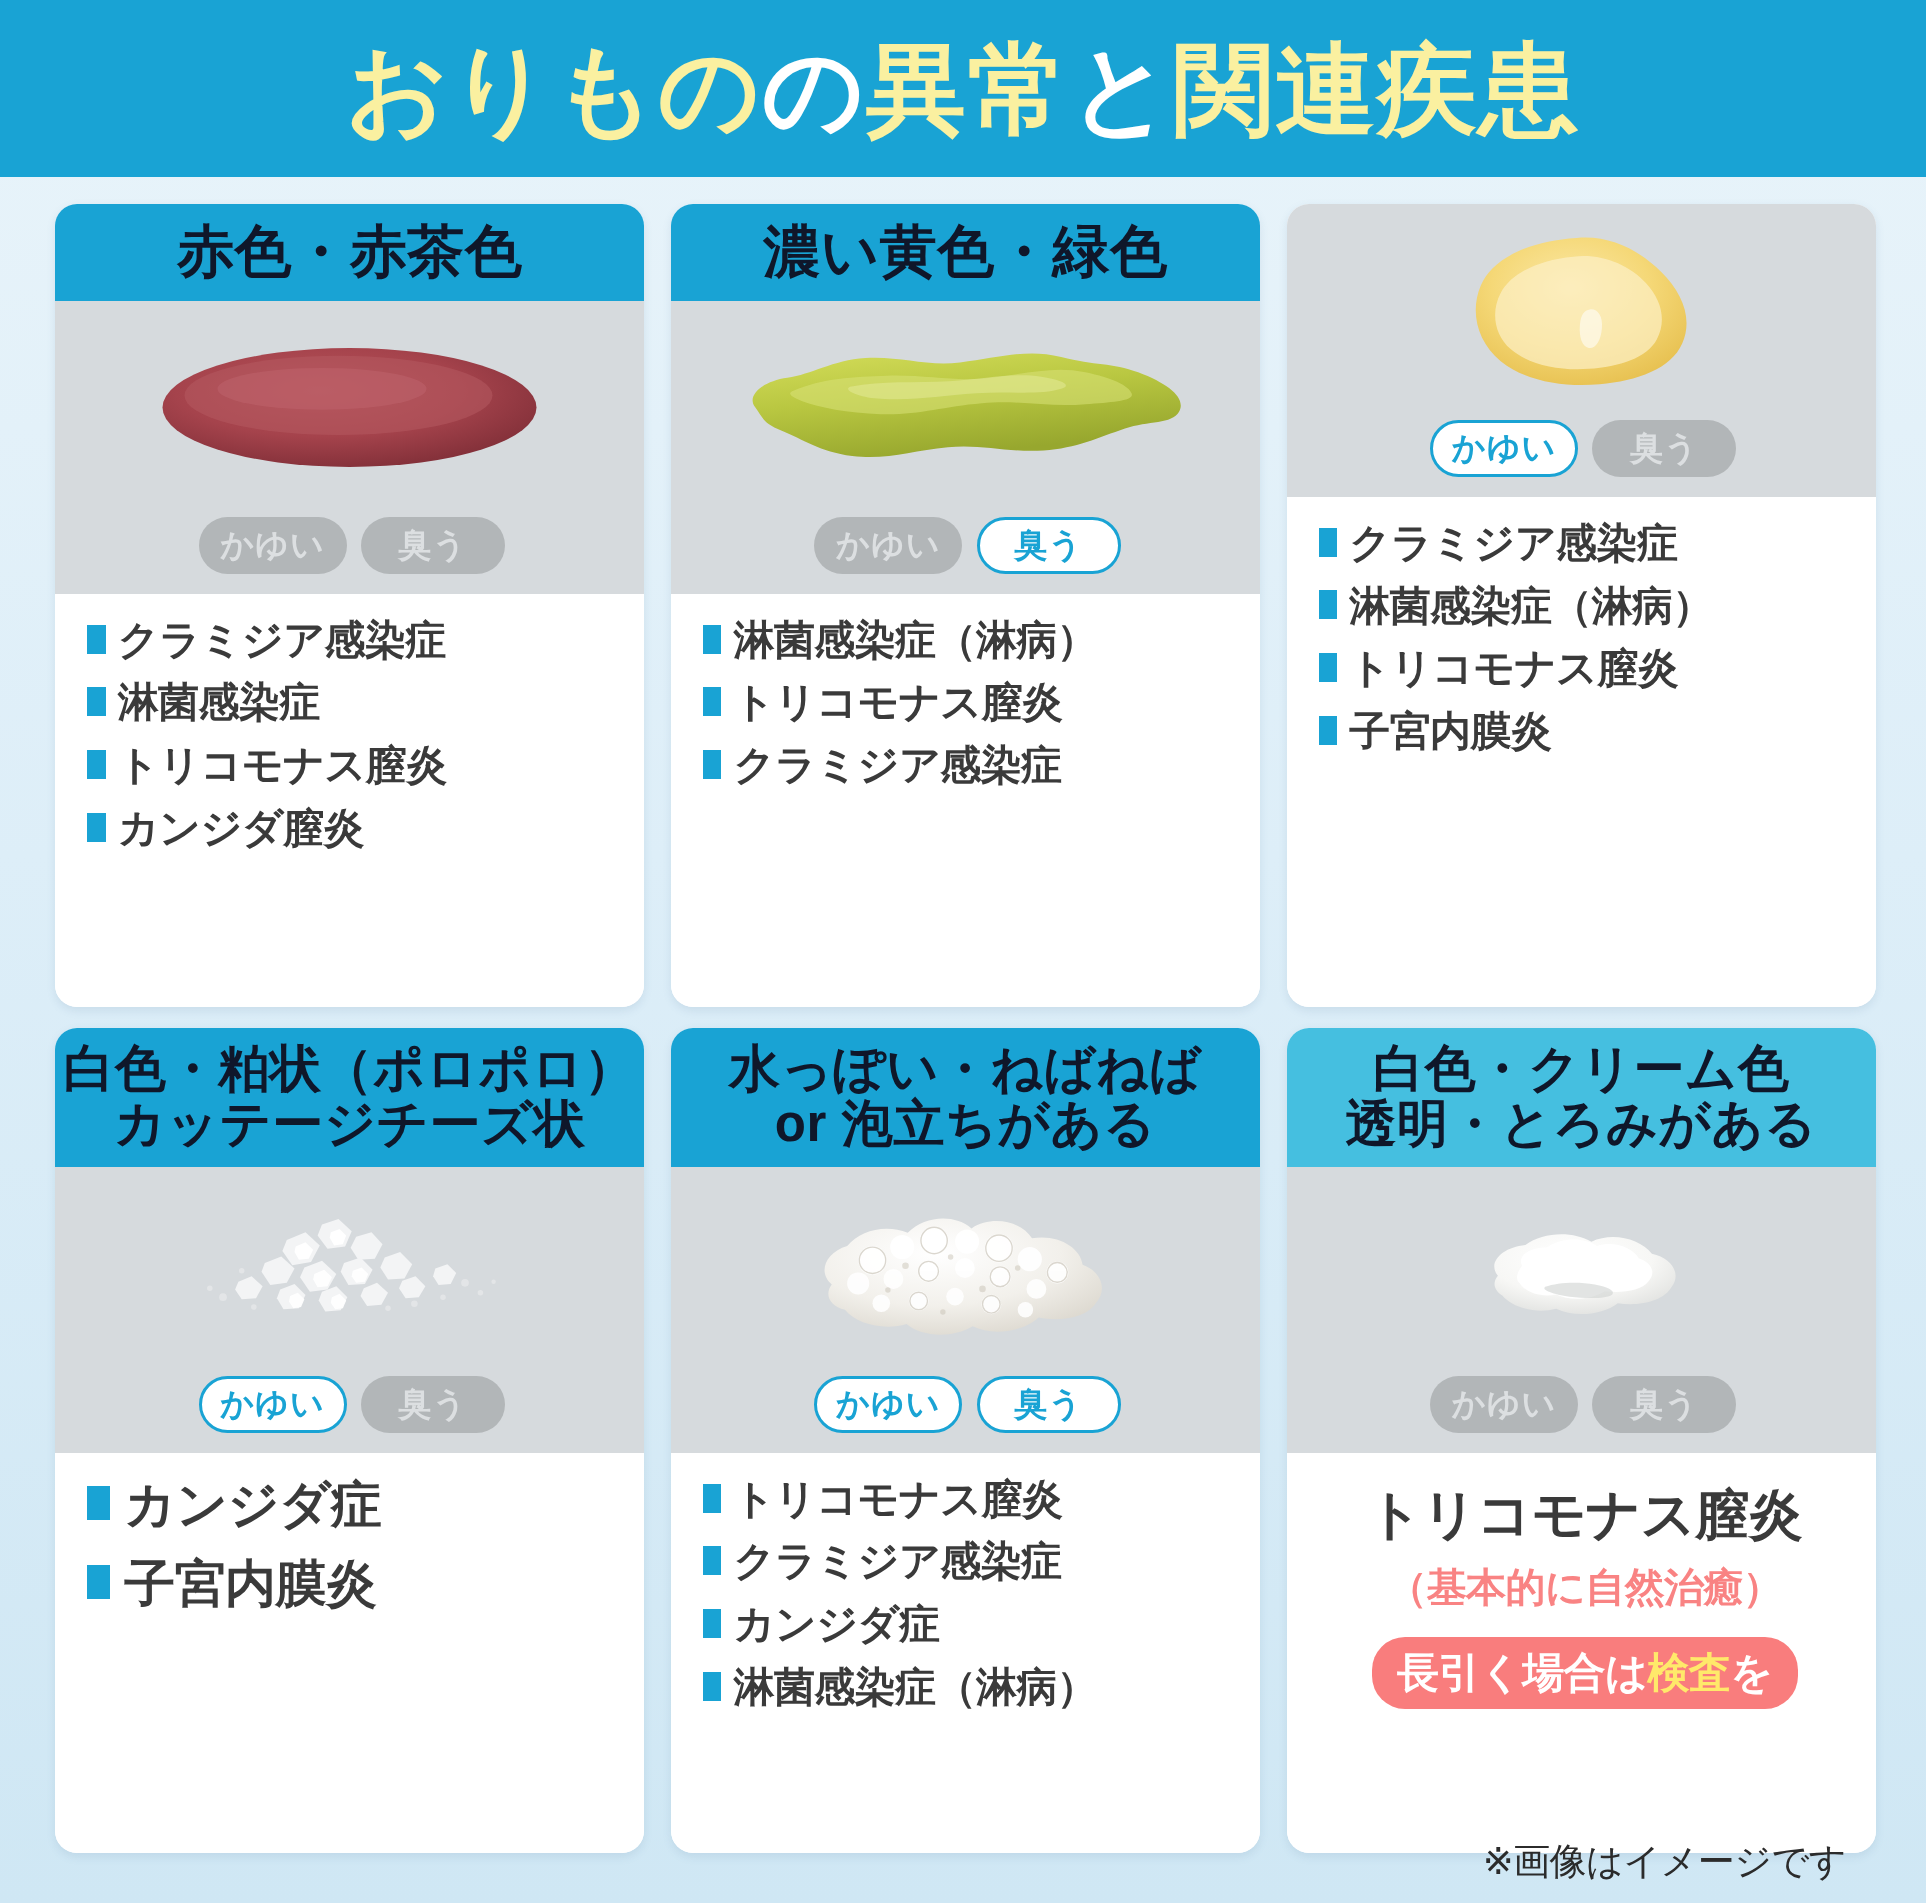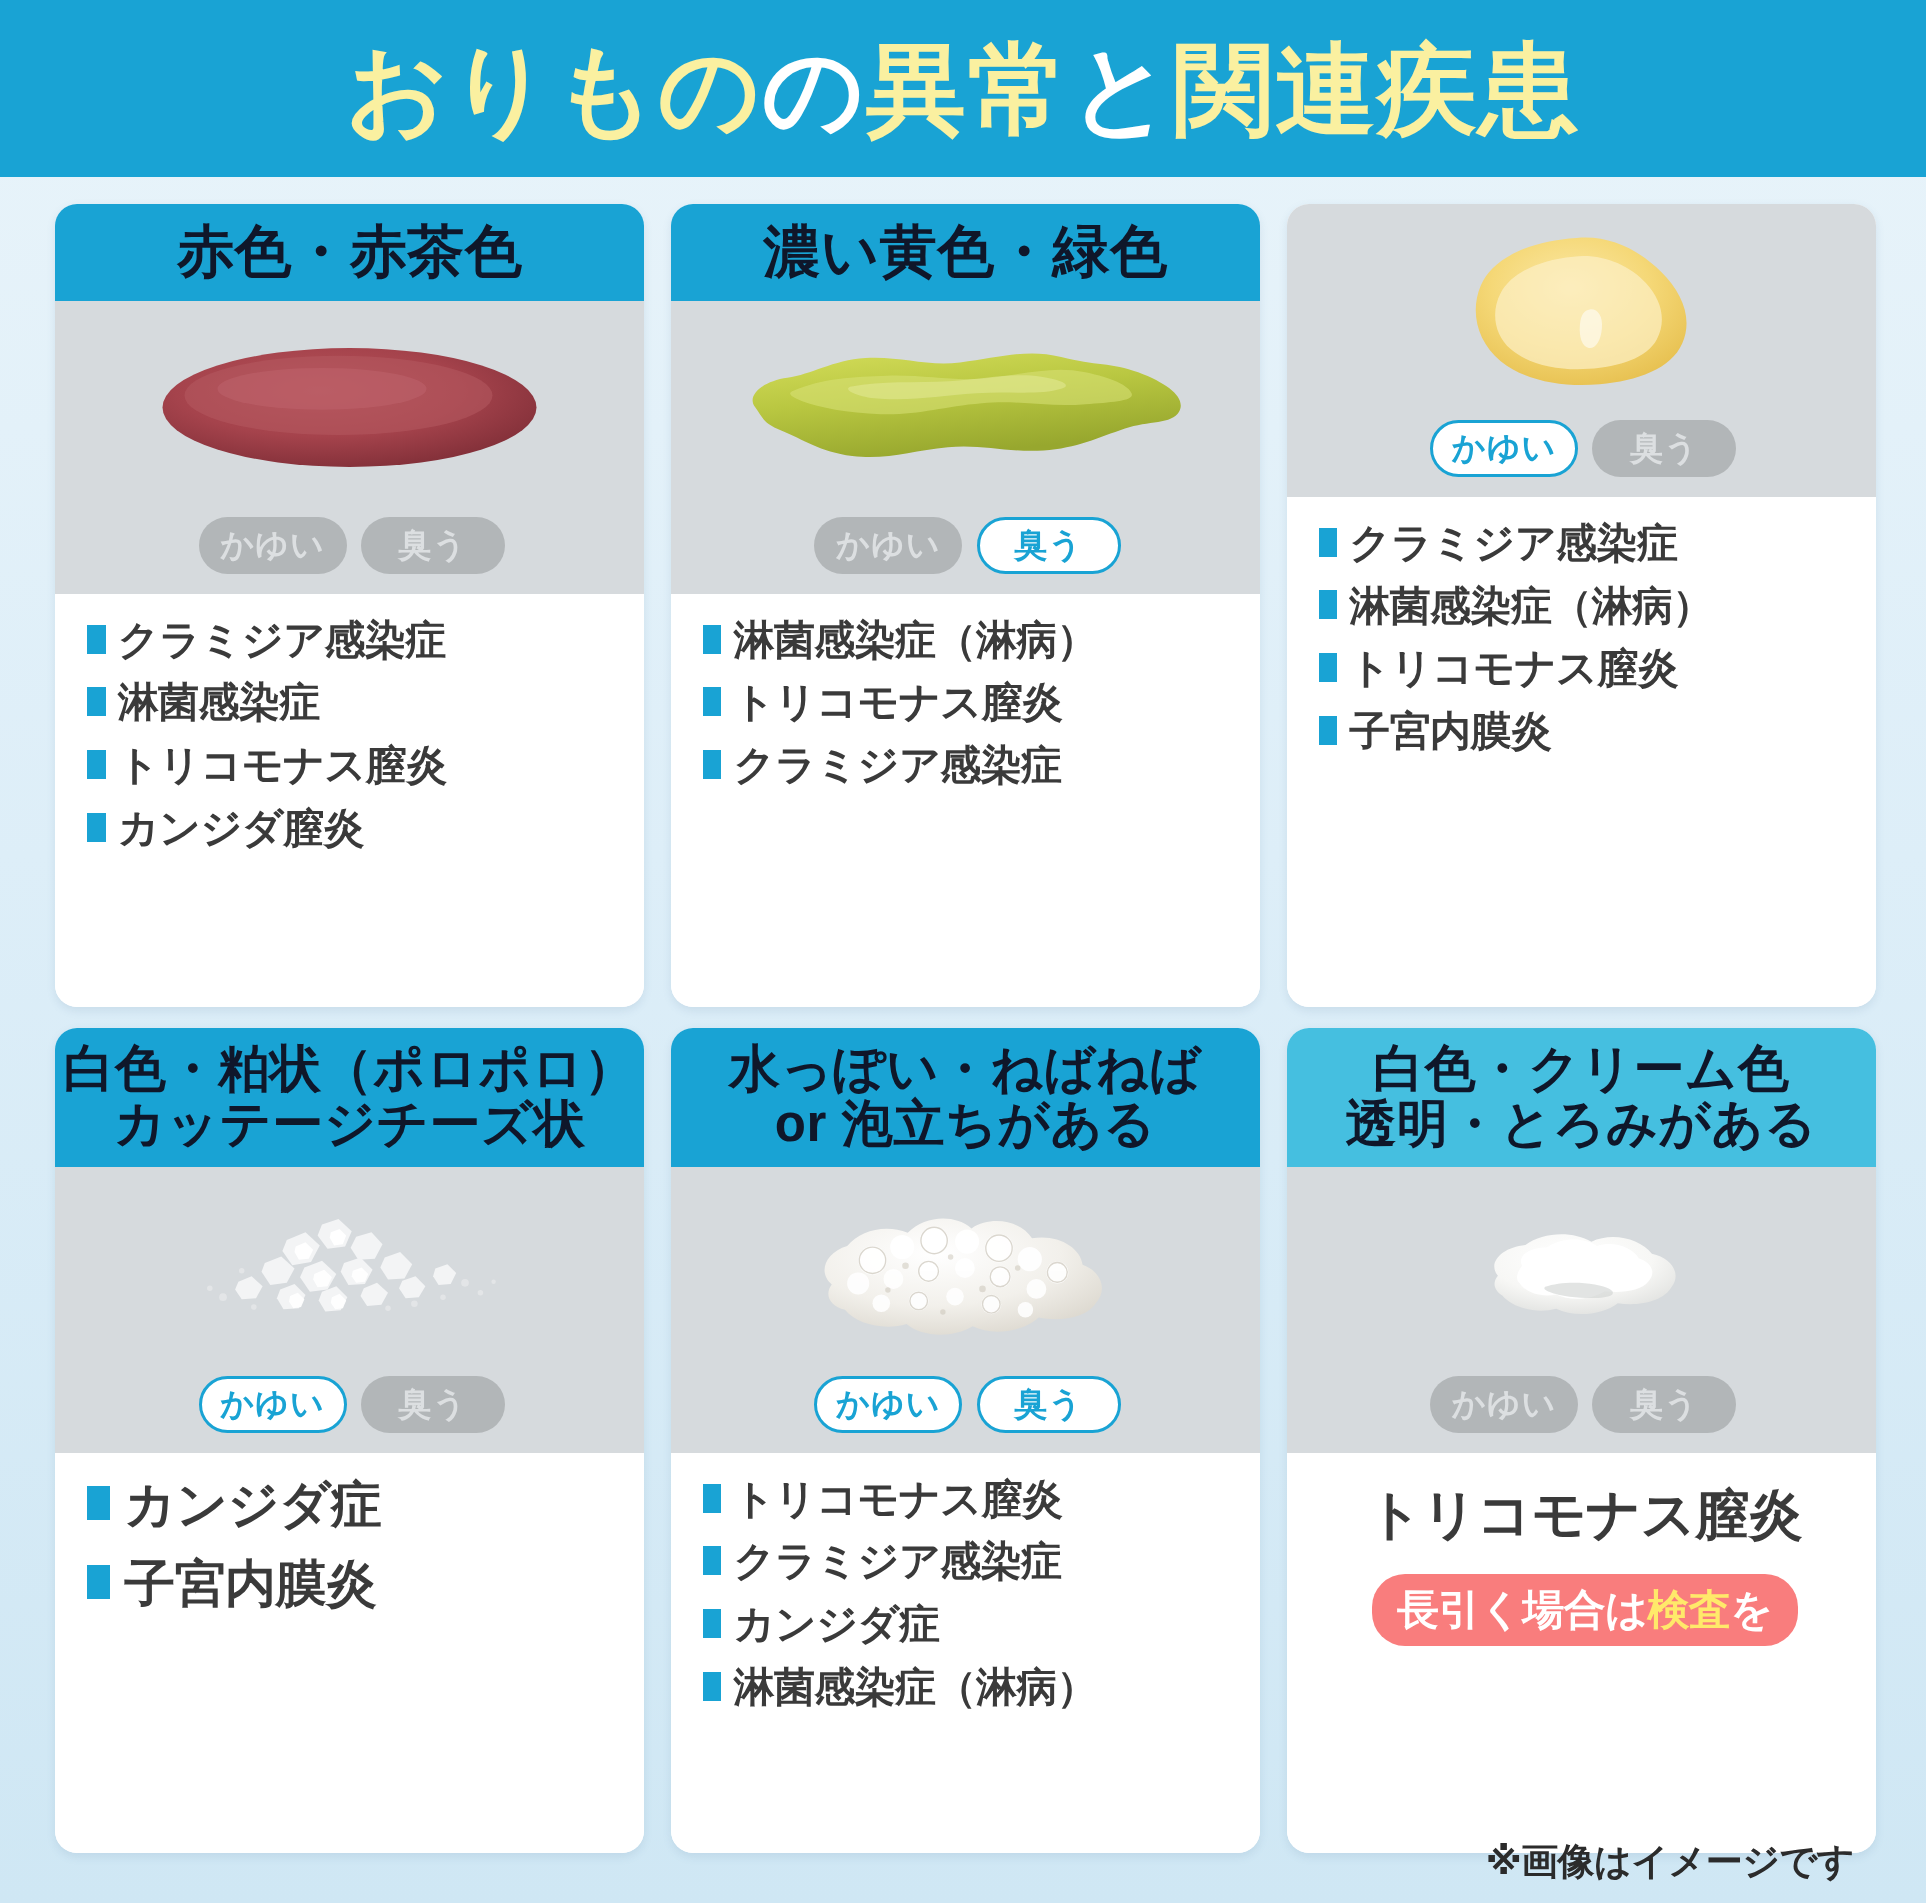--- a/index.html
+++ b/index.html
@@ -187,24 +187,24 @@
     color: #ffffff;
     letter-spacing: -0.6px;
     white-space: nowrap;
     line-height: 1.15;
   }
   .cta-pill .hl { color: #ffe96a; }
 
   
   .footer-note {
     position: absolute;
-    right: 72px;
+    right: 80px;
     bottom: 16.5px;
     font-size: 37px;
-    font-weight: 700;
+    font-weight: 400;
     color: #2b2b2b;
     letter-spacing: -0.6px;
     white-space: nowrap;
   }
 
   
   svg.blob { display: block; }
 </style>
 </head>
 <body>
@@ -514,20 +514,21 @@
           <path fill="#ffffff" d="M242,76 C264,70 296,74 306,84 C314,92 298,96 274,94 C250,92 232,82 242,76 Z" opacity="0.9"></path>
         </svg>
       </div>
       <div class="badges">
         <div class="badge off">かゆい</div>
         <div class="badge off">臭う</div>
       </div>
     </div>
     <div class="card-body centered">
       <div class="n-line1">トリコモナス膣炎</div>
+      <div class="n-line2">（基本的に自然治癒）</div>
       <div class="cta-pill"><span>長引く場合は</span><span class="hl">検査</span><span>を</span></div>
     </div>
   </div>
 
 </div>
 
 <div class="footer-note">※画像はイメージです</div>
 
 
 </body></html>

